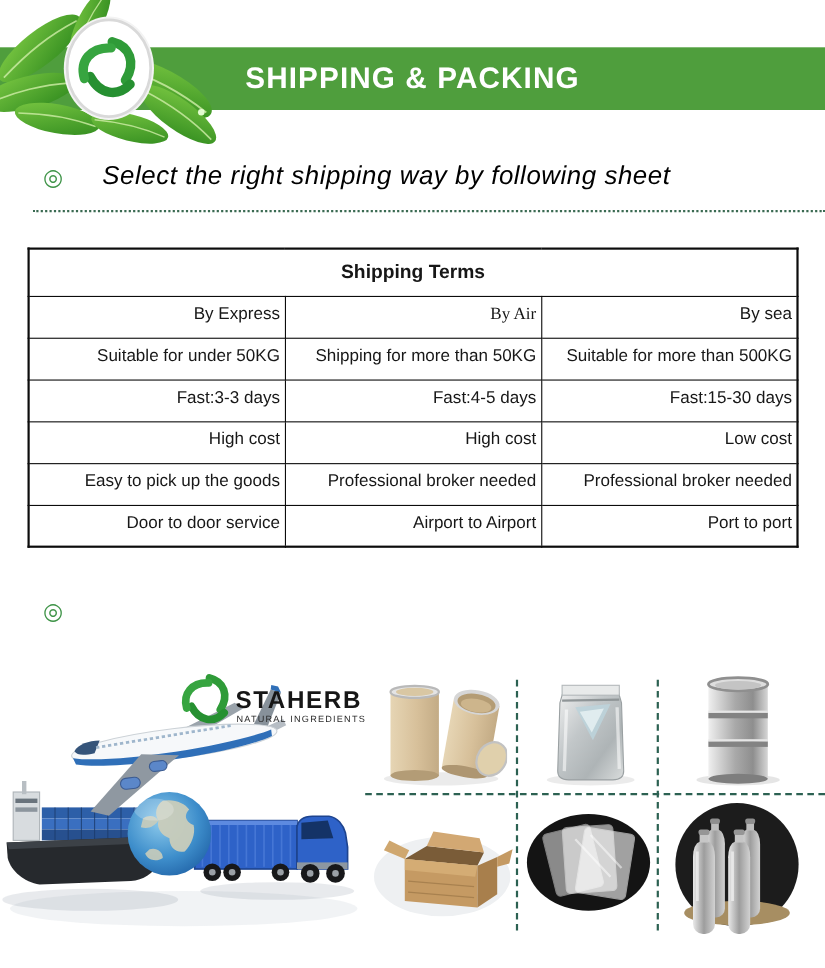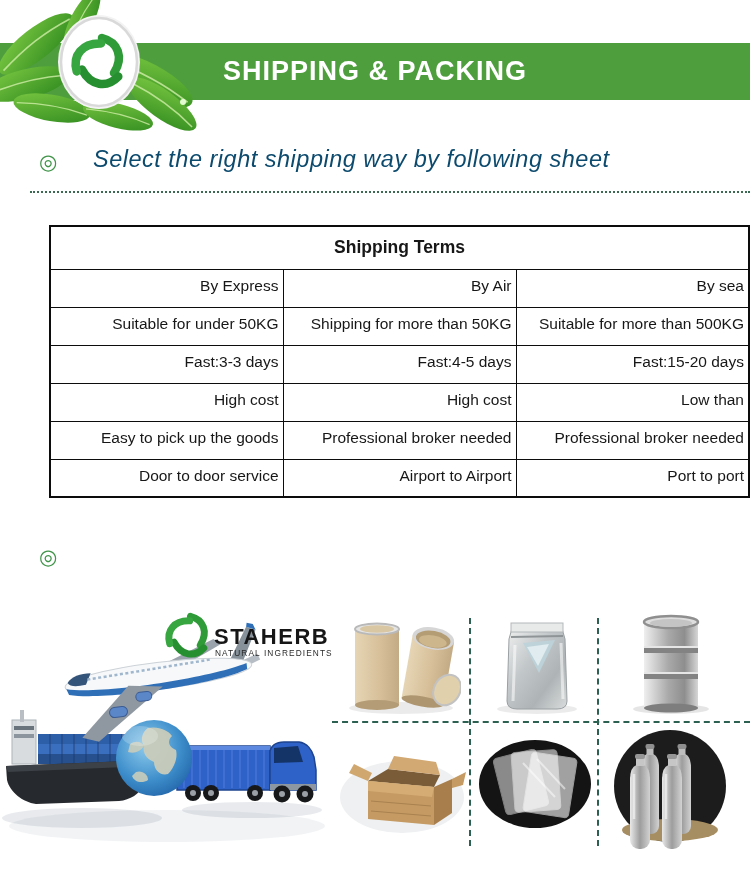--- a/index.html
+++ b/index.html
@@ -9,35 +9,35 @@
   
   .banner{position:absolute;left:0;top:43px;width:750px;height:57px;background:#4f9e3d;}
   .banner-title{position:absolute;left:0;top:43px;width:750px;height:57px;line-height:57px;
         text-align:center;color:#ffffff;font-size:27px;font-weight:bold;letter-spacing:1px;}
   .logo-cluster{position:absolute;left:-4px;top:0px;width:222px;height:132px;}
 
   
   .bullet{position:absolute;font-size:21px;color:#3f9448;line-height:21px;}
   .b1{left:39px;top:151px;}
   .b2{left:39px;top:546px;}
-  .sec-heading{position:absolute;font-style:italic;color:#0c4a6e;font-size:23.5px;letter-spacing:0.5px;}
+  .sec-heading{position:absolute;font-style:italic;color:#000000;font-size:23.5px;letter-spacing:0.5px;}
   .h1{left:93px;top:146px;}
   .h2{left:95px;top:541px;}
   .dotted-sep{position:absolute;left:30px;top:191px;width:720px;height:0;
         border-top:2px dotted #3a6a52;}
 
   
   .shipping-table{position:absolute;left:25px;top:225px;border-collapse:collapse;
-        table-layout:fixed;width:701px;font-size:15.5px;color:#171717;border:2px solid #0c0c0c;margin-left:24px;}
+        table-layout:fixed;width:701px;font-size:15.5px;color:#171717;border:2px solid #0c0c0c;}
   .shipping-table td,.shipping-table th{border:1.5px solid #0c0c0c;box-sizing:border-box;
         vertical-align:top;text-align:right;padding:6px 4px 6px 8px;height:38px;
         font-weight:normal;line-height:1.25;overflow:hidden;white-space:nowrap;}
   .shipping-table th.tbl-title{height:43px;vertical-align:middle;text-align:center;
         font-weight:bold;font-size:17.5px;padding:0;}
-  .c0{width:221px;} .c1{width:235px;} .c2{width:245px;}
+  .c0{width:221px;} .c1{width:235px;font-family:Liberation Serif, serif;} .c2{width:245px;}
 
   
   .scene{position:absolute;left:2px;top:596px;width:332px;height:276px;}
   .vline{position:absolute;width:0;border-left:2px dashed #2c6152;}
   .v1{left:469px;top:618px;height:228px;}
   .v2{left:597px;top:618px;height:228px;}
   .hline{position:absolute;height:0;border-top:2px dashed #2c6152;left:332px;top:721px;width:418px;}
   .cell-img{position:absolute;}
   .g-drums{left:343px;top:614px;width:118px;height:102px;}
   .g-pouch{left:483px;top:611px;width:108px;height:106px;}
@@ -148,26 +148,26 @@
       <td class="c2">By sea</td>
     </tr>
     <tr>
       <td>Suitable for under 50KG</td>
       <td>Shipping for more than 50KG</td>
       <td>Suitable for more than 500KG</td>
     </tr>
     <tr>
       <td>Fast:3-3 days</td>
       <td>Fast:4-5 days</td>
-      <td>Fast:15-20 days</td>
+      <td>Fast:15-30 days</td>
     </tr>
     <tr>
       <td>High cost</td>
       <td>High cost</td>
-      <td>Low than</td>
+      <td>Low cost</td>
     </tr>
     <tr>
       <td>Easy to pick up the goods</td>
       <td>Professional broker needed</td>
       <td>Professional broker needed</td>
     </tr>
     <tr>
       <td>Door to door service</td>
       <td>Airport to Airport</td>
       <td>Port to port</td>

